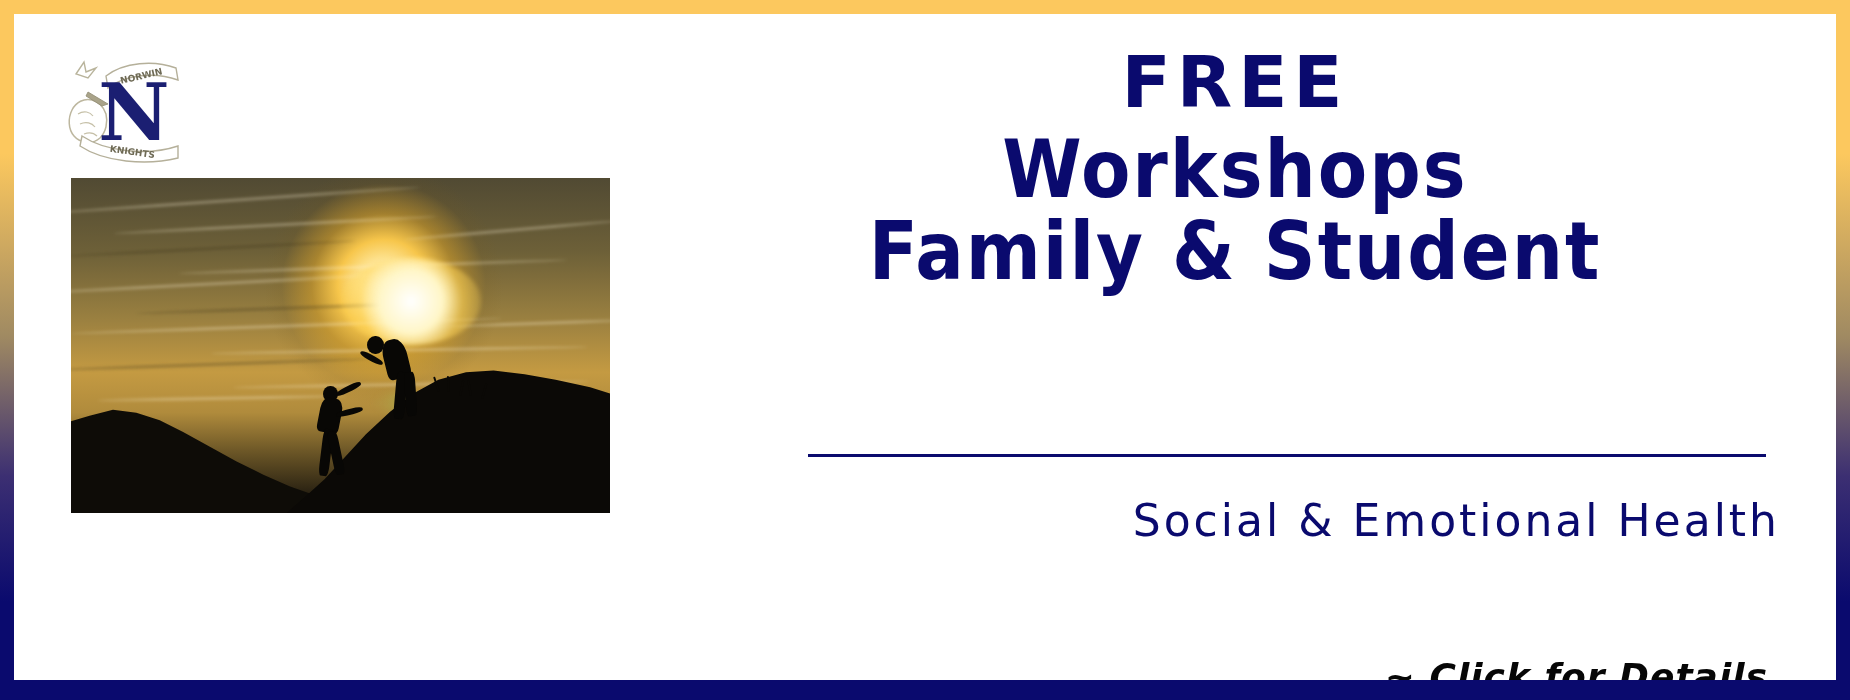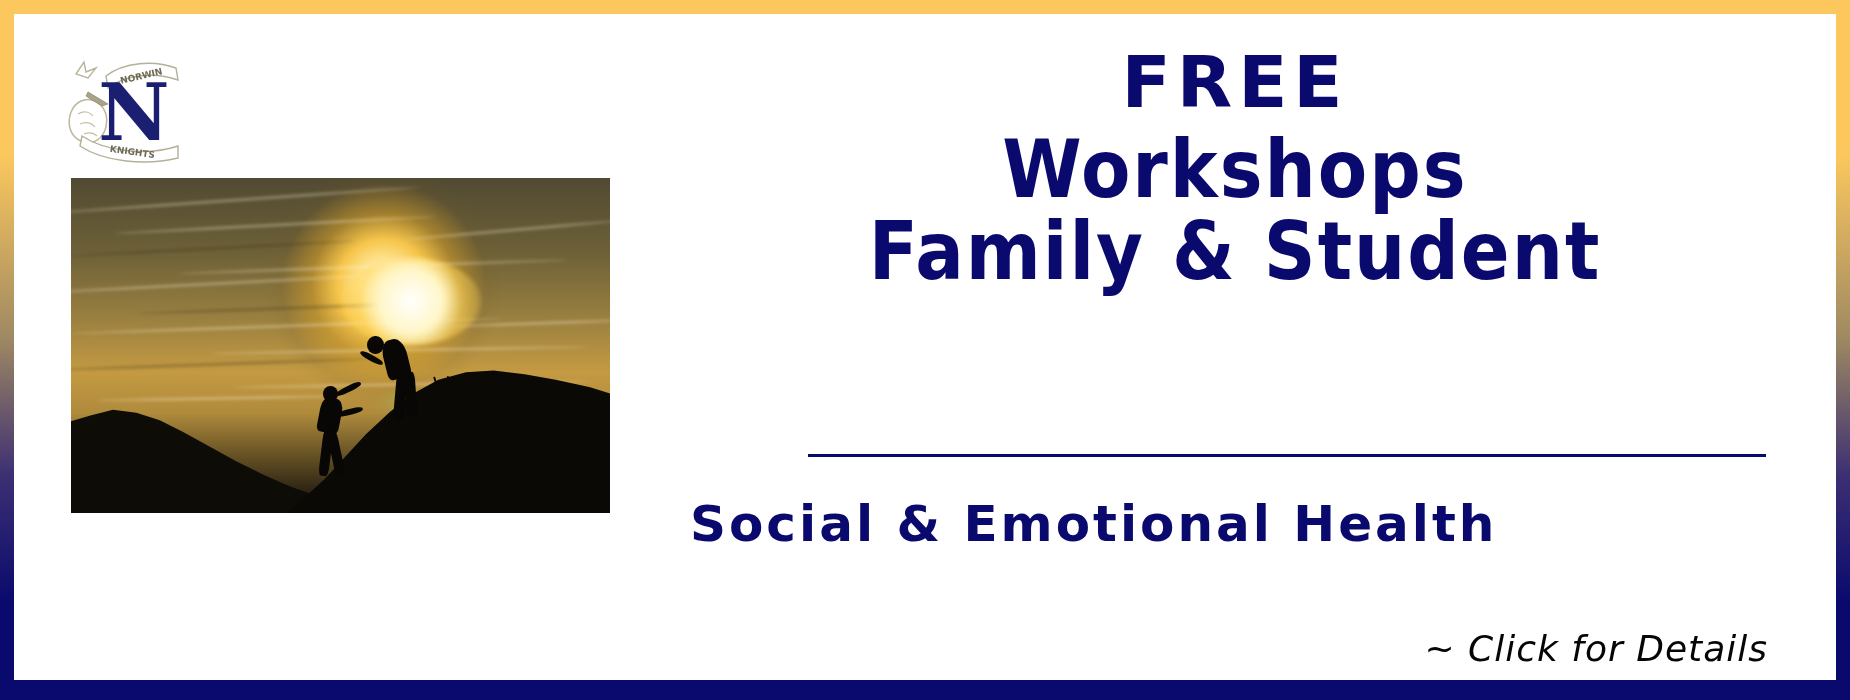--- a/index.html
+++ b/index.html
@@ -202,36 +202,36 @@
     width: 958px;
     height: 3px;
     background: #0a0a6e;
   }
 
   #subhead {
     position: absolute;
     left: 690px;
     top: 495px;
     width: 1090px;
-    text-align: left;
+    text-align: right;
     color: #0a0a6e;
     font-family: "DejaVu Sans", sans-serif;
-    font-weight: bold;
-    font-size: 50px;
+    font-weight: normal;
+    font-size: 44px;
     letter-spacing: 3px;
     white-space: nowrap;
   }
 
   #cta {
     position: absolute;
     right: 82px;
-    top: 628px;
+    top: 656px;
     color: #060606;
     font-family: "DejaVu Sans", sans-serif;
-    font-weight: normal;
+    font-weight: bold;
     font-style: italic;
     font-size: 36px;
     letter-spacing: 1px;
     white-space: nowrap;
   }
 </style>
 </head>
 <body>
 
 <div id="banner">

